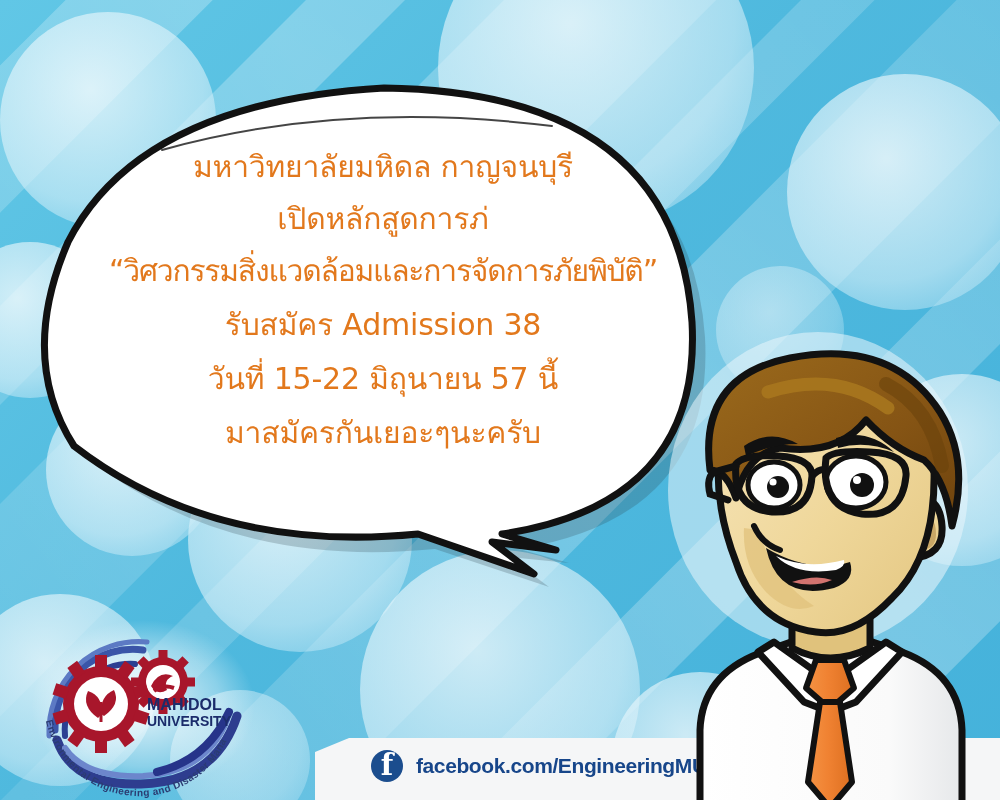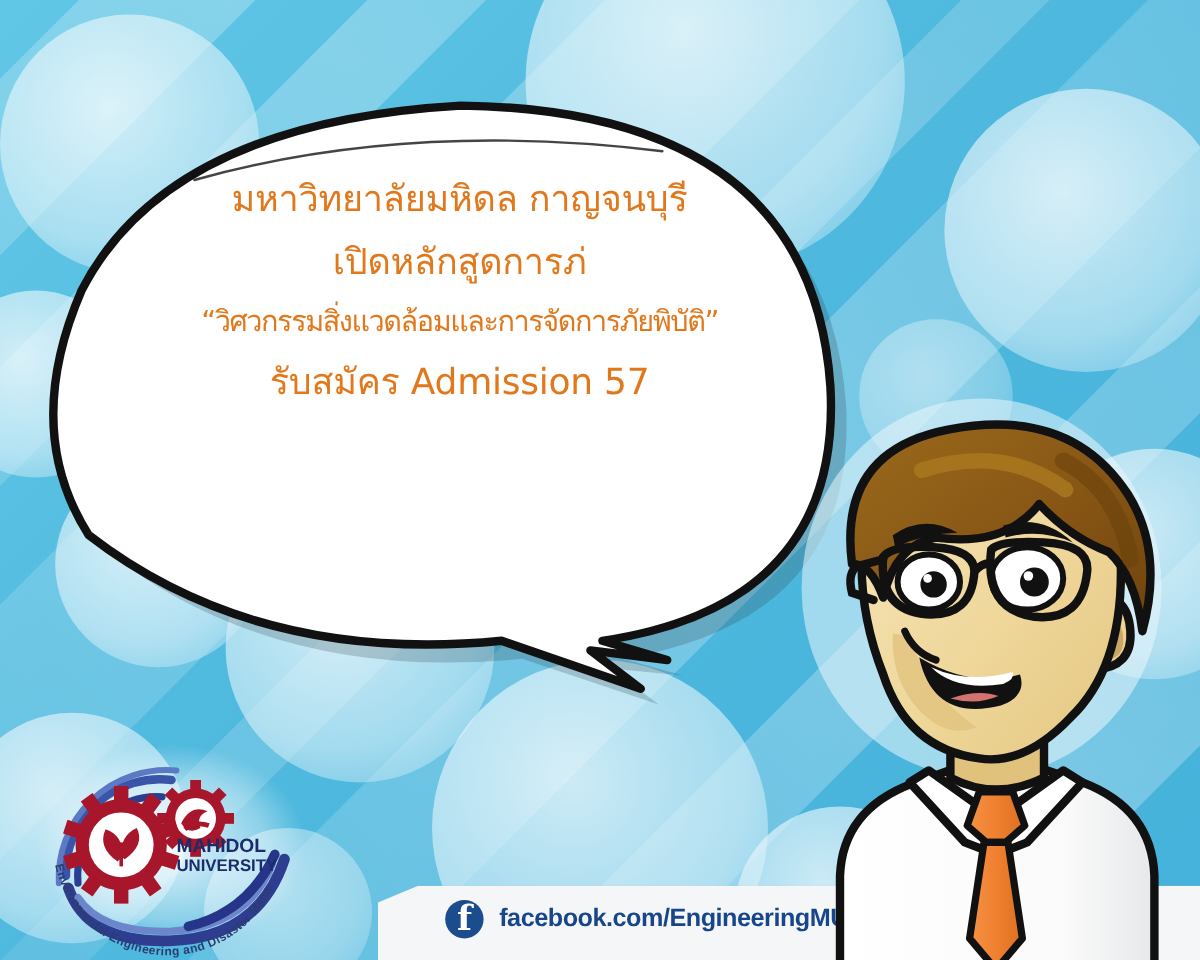--- a/index.html
+++ b/index.html
@@ -60,21 +60,21 @@
     line-height: 1.0;
     z-index: 4;
   }
   .tline {
     display: block;
     white-space: nowrap;
     letter-spacing: -0.2px;
   }
   .tline.l1 { font-size: 30px; padding-top: 16px; }
   .tline.l2 { font-size: 30px; padding-top: 22px; }
-  .tline.l3 { font-size: 24px; padding-top: 22px; letter-spacing: -1.2px; }
+  .tline.l3 { font-size: 30px; padding-top: 22px; letter-spacing: -1.2px; }
   .tline.l4 { font-size: 30px; padding-top: 24px; }
   .tline.l5 { font-size: 30px; padding-top: 24px; }
   .tline.l6 { font-size: 30px; padding-top: 24px; }
 
   
   .character {
     position: absolute;
     left: 640px;
     top: 330px;
     width: 380px;
@@ -307,21 +307,23 @@
 
       <g>
         <path d="M122 72 Q300 22 512 48" fill="none" stroke="#111111" stroke-width="2" opacity="0.78" stroke-linecap="round"></path>
       </g>
     </svg>
 
     <div class="bubble-text">
       <span class="tline l1">มหาวิทยาลัยมหิดล กาญจนบุรี</span>
       <span class="tline l2">เปิดหลักสูดการภ่</span>
       <span class="tline l3">“วิศวกรรมสิ่งแวดล้อมและการจัดการภัยพิบัติ”</span>
-      <span class="tline l4">รับสมัคร Admission 57</span>
+      <span class="tline l4">รับสมัคร Admission 38</span>
+      <span class="tline l5">วันที่ 15-22 มิถุนายน 57 นี้</span>
+      <span class="tline l6">มาสมัครกันเยอะๆนะครับ</span>
     </div>
   </div>
 
   <div class="logo">
     <svg viewBox="0 0 230 175">
       <defs>
         <path id="curvePath" d="M14 96 A96 96 0 0 0 196 120"></path>
         <radialGradient id="logoGlow" cx="0.5" cy="0.5" r="0.5">
           <stop offset="0" stop-color="#ffffff" stop-opacity="0.85"></stop>
           <stop offset="0.7" stop-color="#ffffff" stop-opacity="0.35"></stop>

